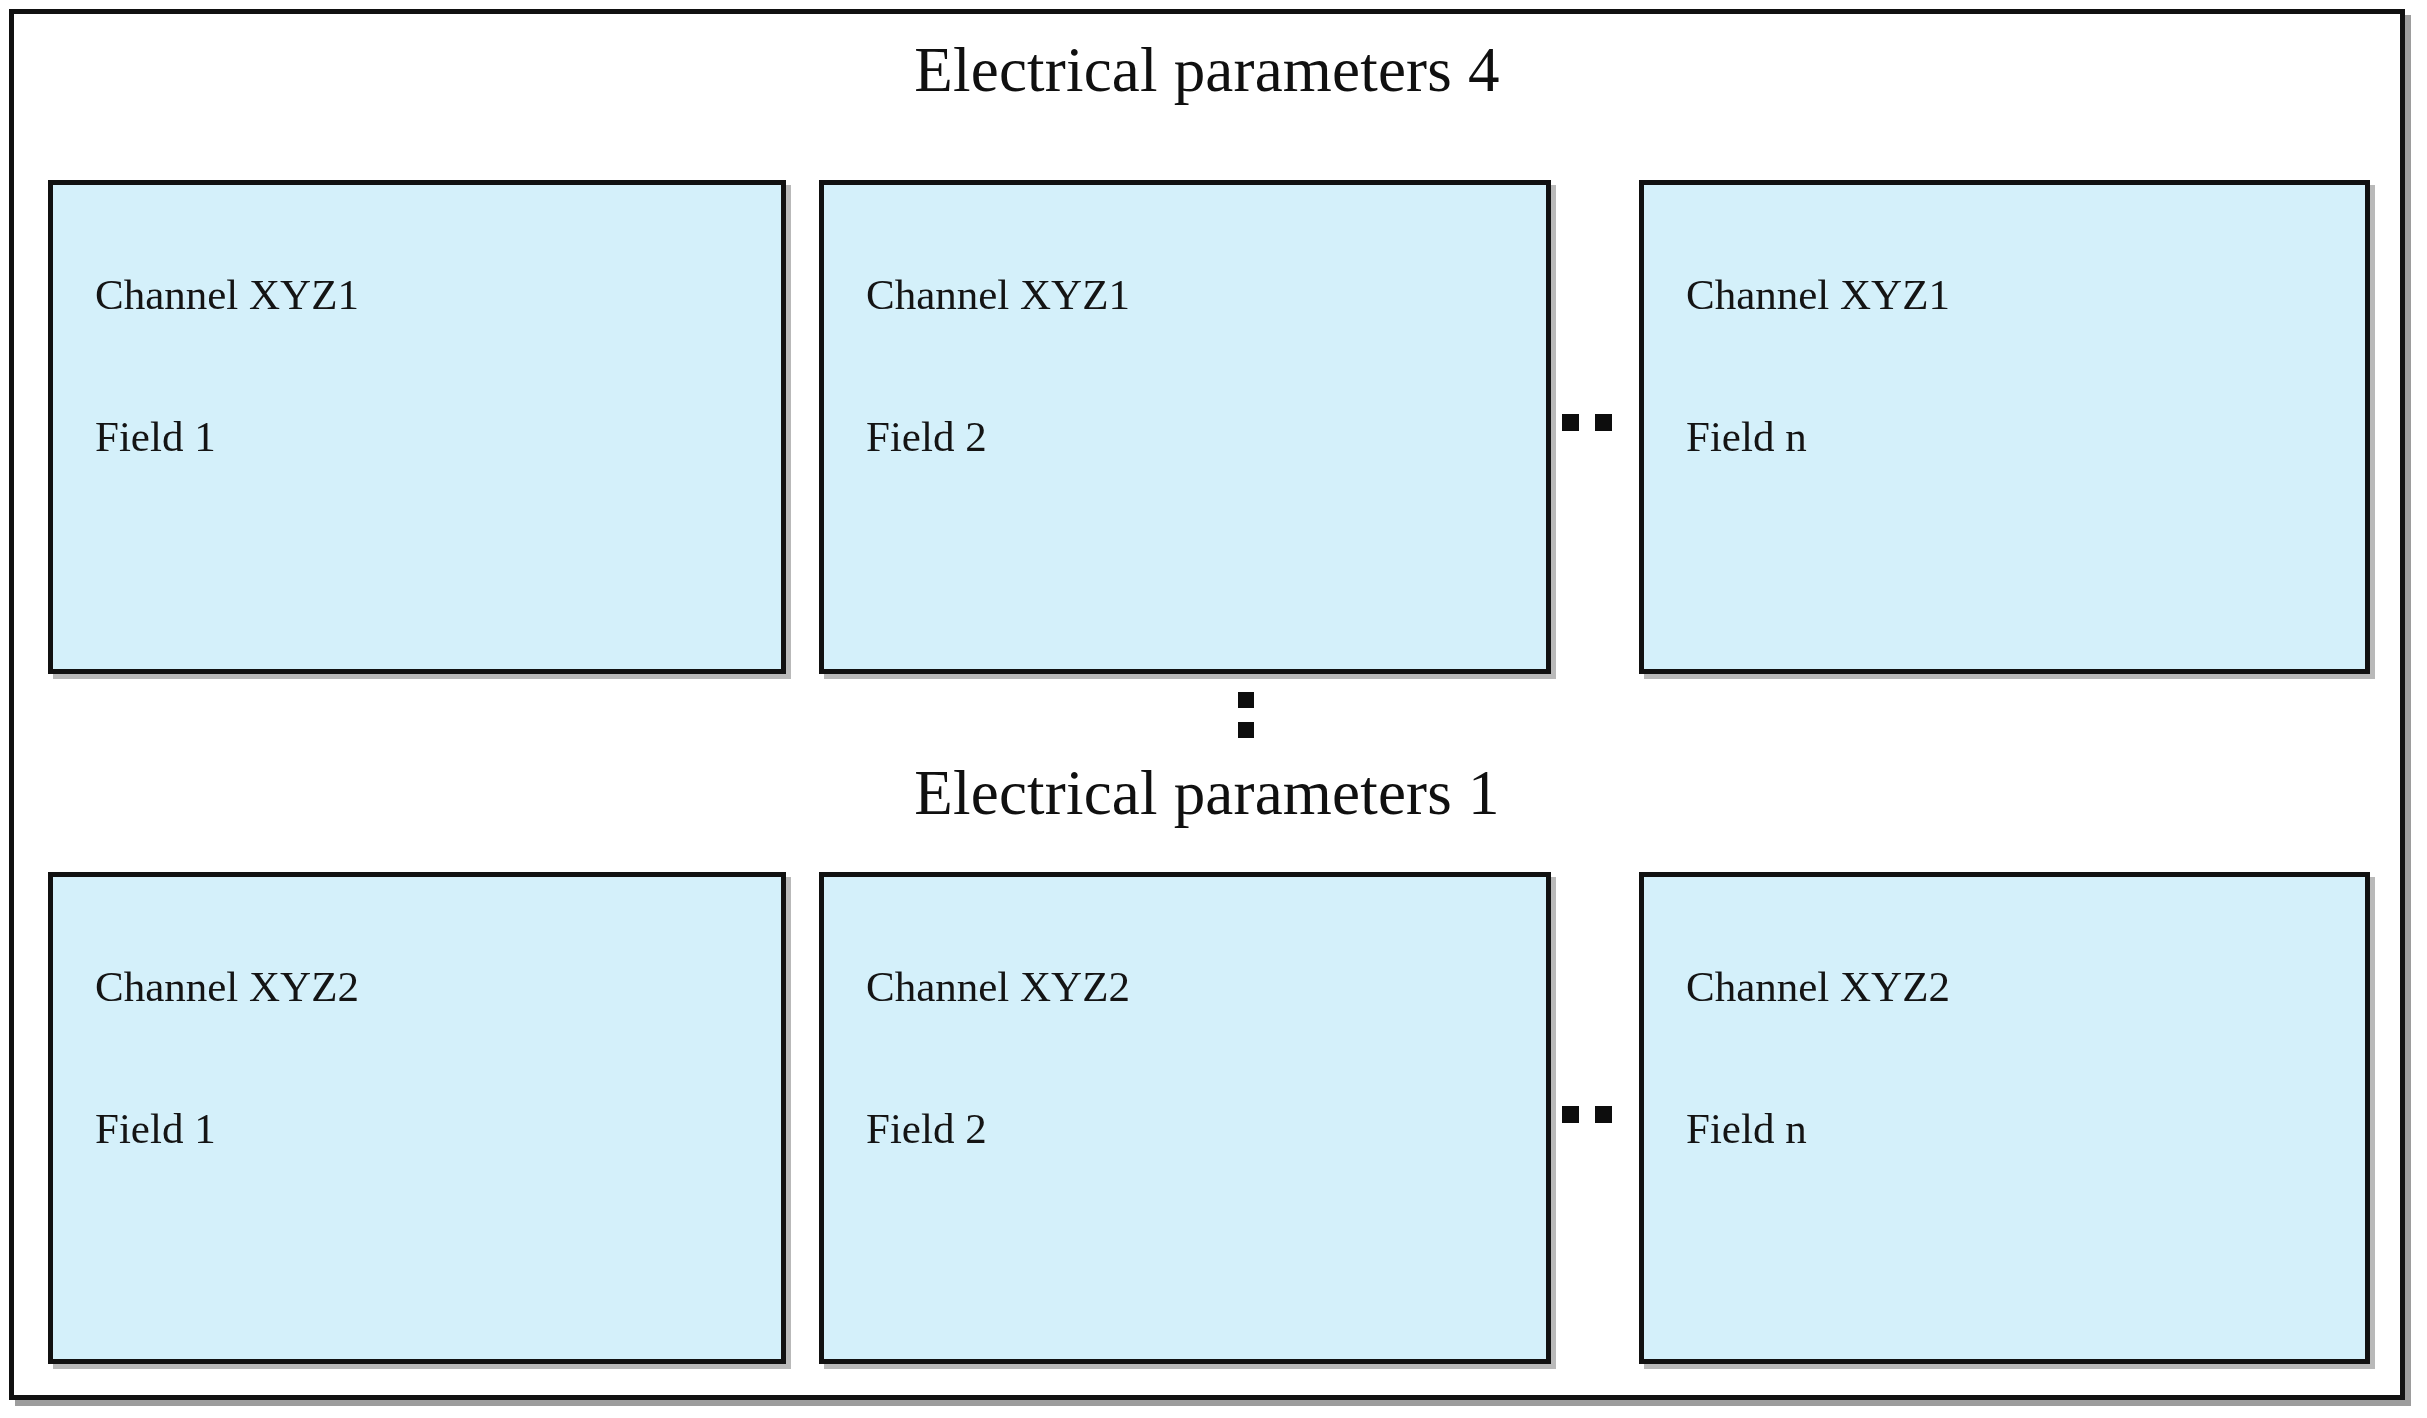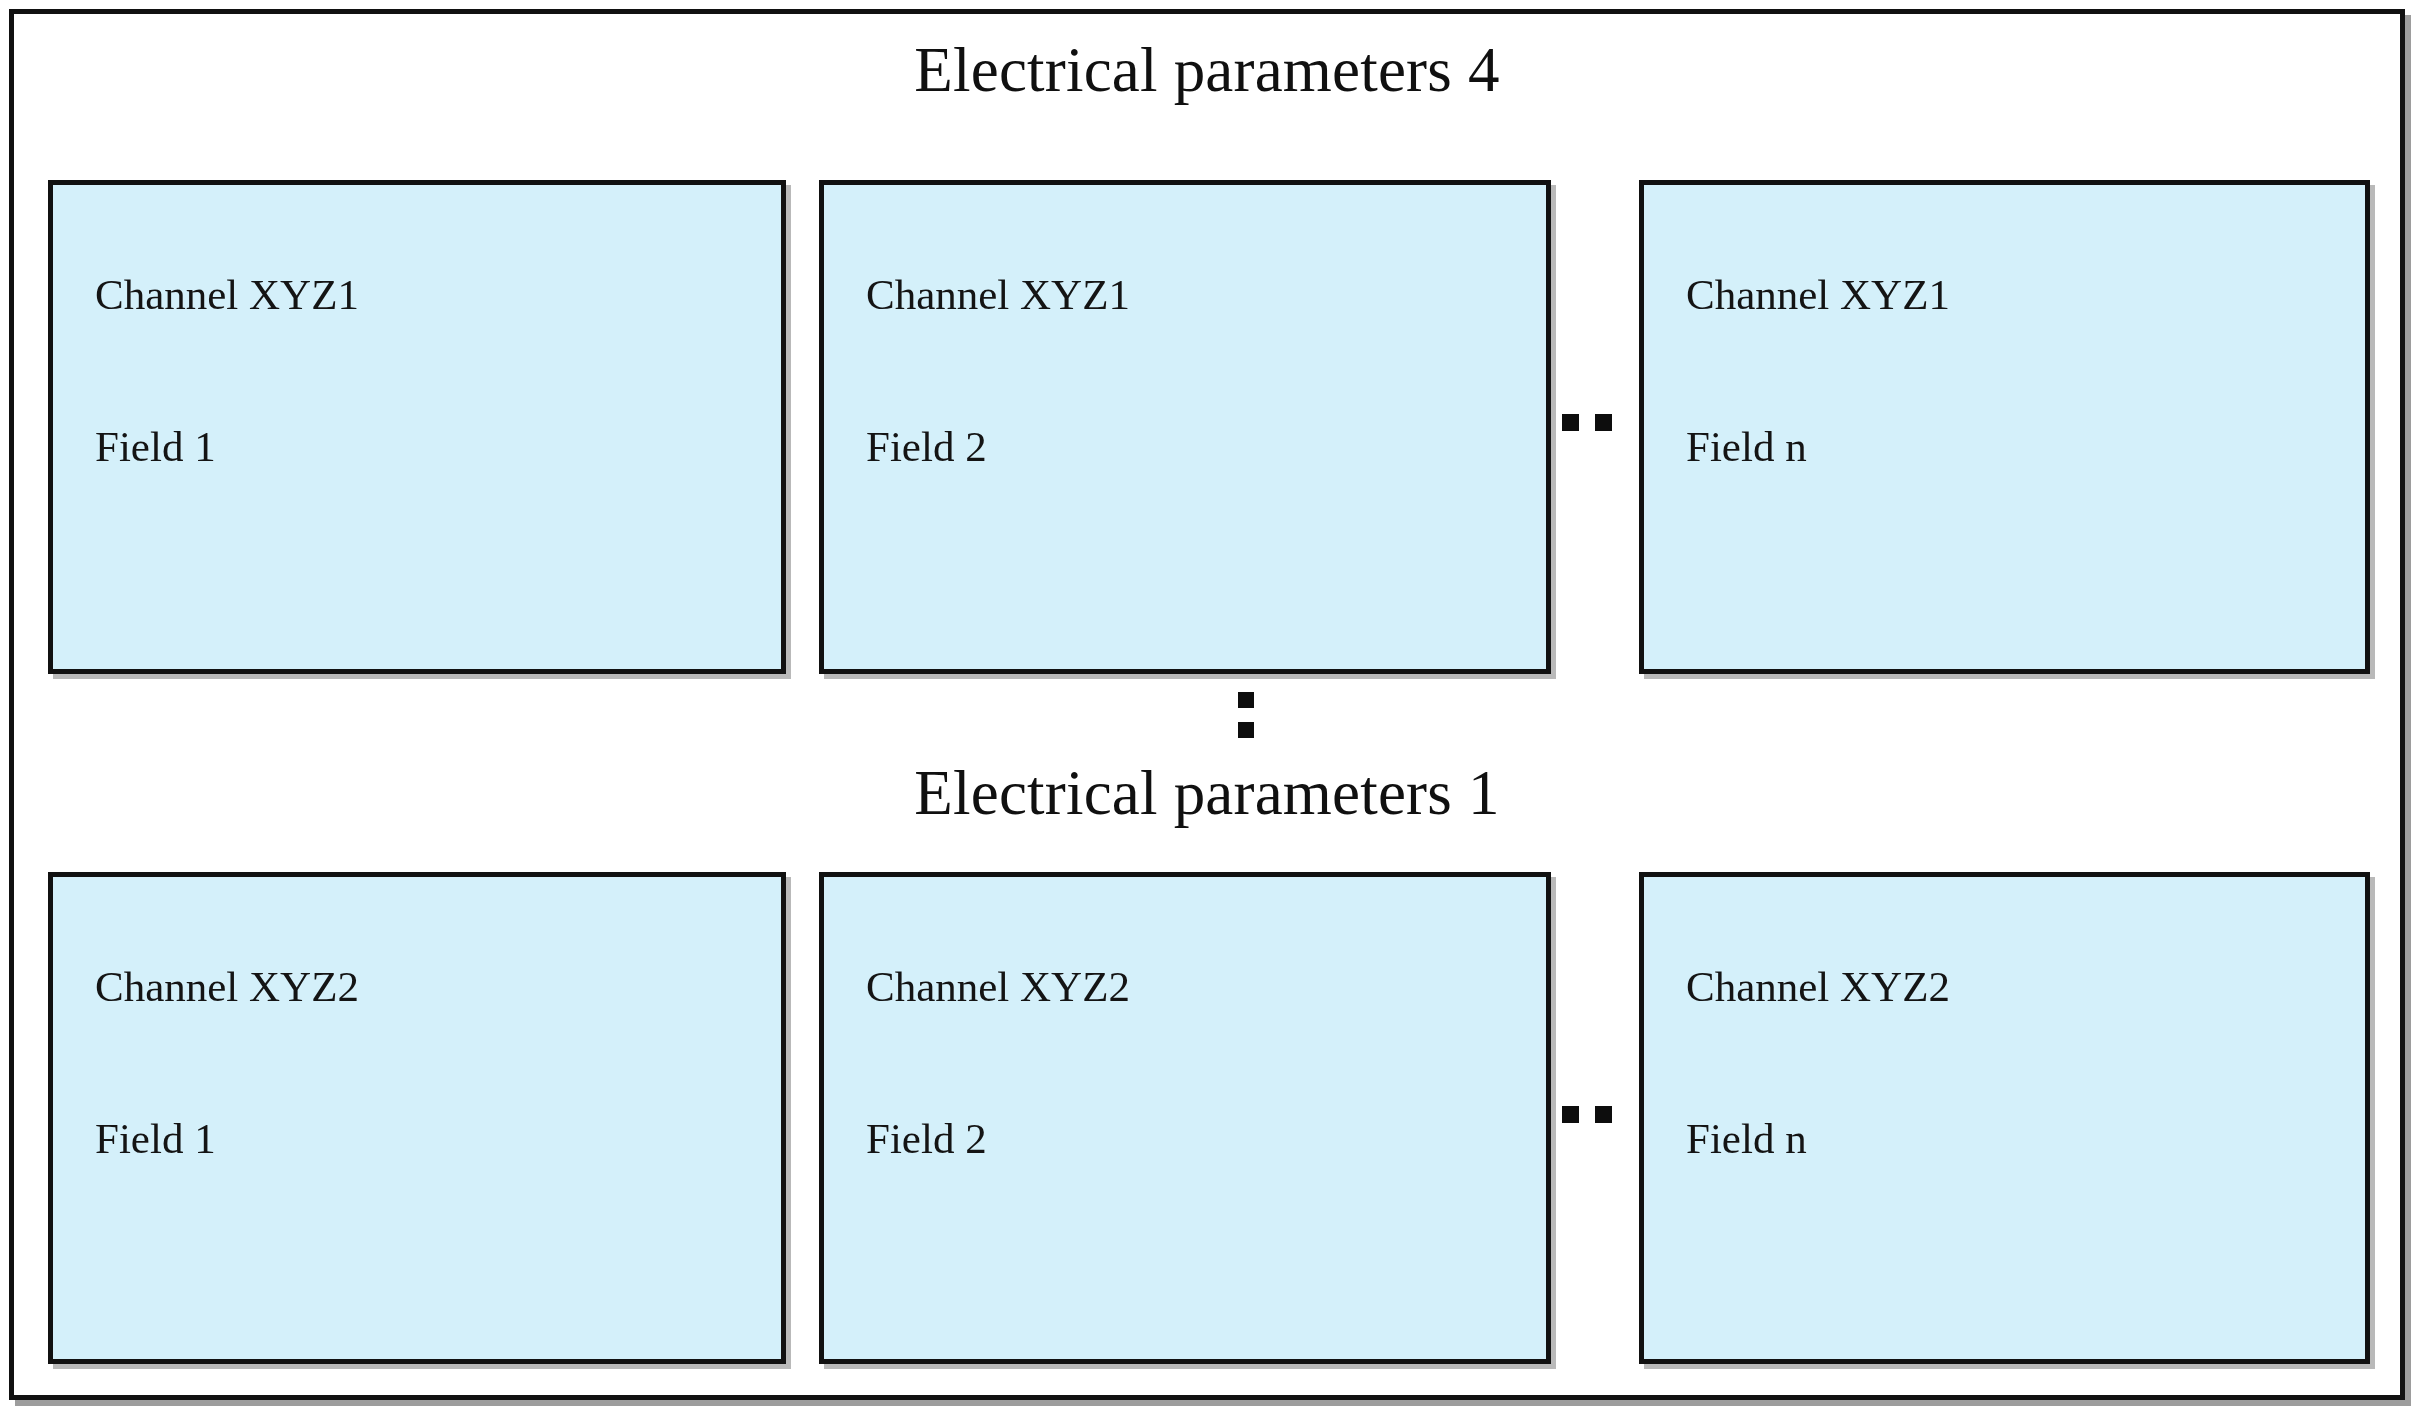--- a/index.html
+++ b/index.html
@@ -65,21 +65,21 @@
 
   .box-line {
     position: absolute;
     left: 42px;
     font-size: 43px;
     line-height: 1.0;
     color: #141414;
     white-space: nowrap;
   }
   .box-line.channel-line { top: 88px; }
-  .box-line.field-line   { top: 240px; }
+  .box-line.field-line   { top: 230px; }
 
   
   .row-top    { top: 166px;  height: 494px; padding-left: 13px; }
   .row-bottom { top: 858px;  height: 492px; }
 
   .col-1 { left: 34px;   width: 738px; }
   .col-2 { left: 805px;  width: 732px; }
   .col-3 { left: 1625px; width: 731px; }
 
   

